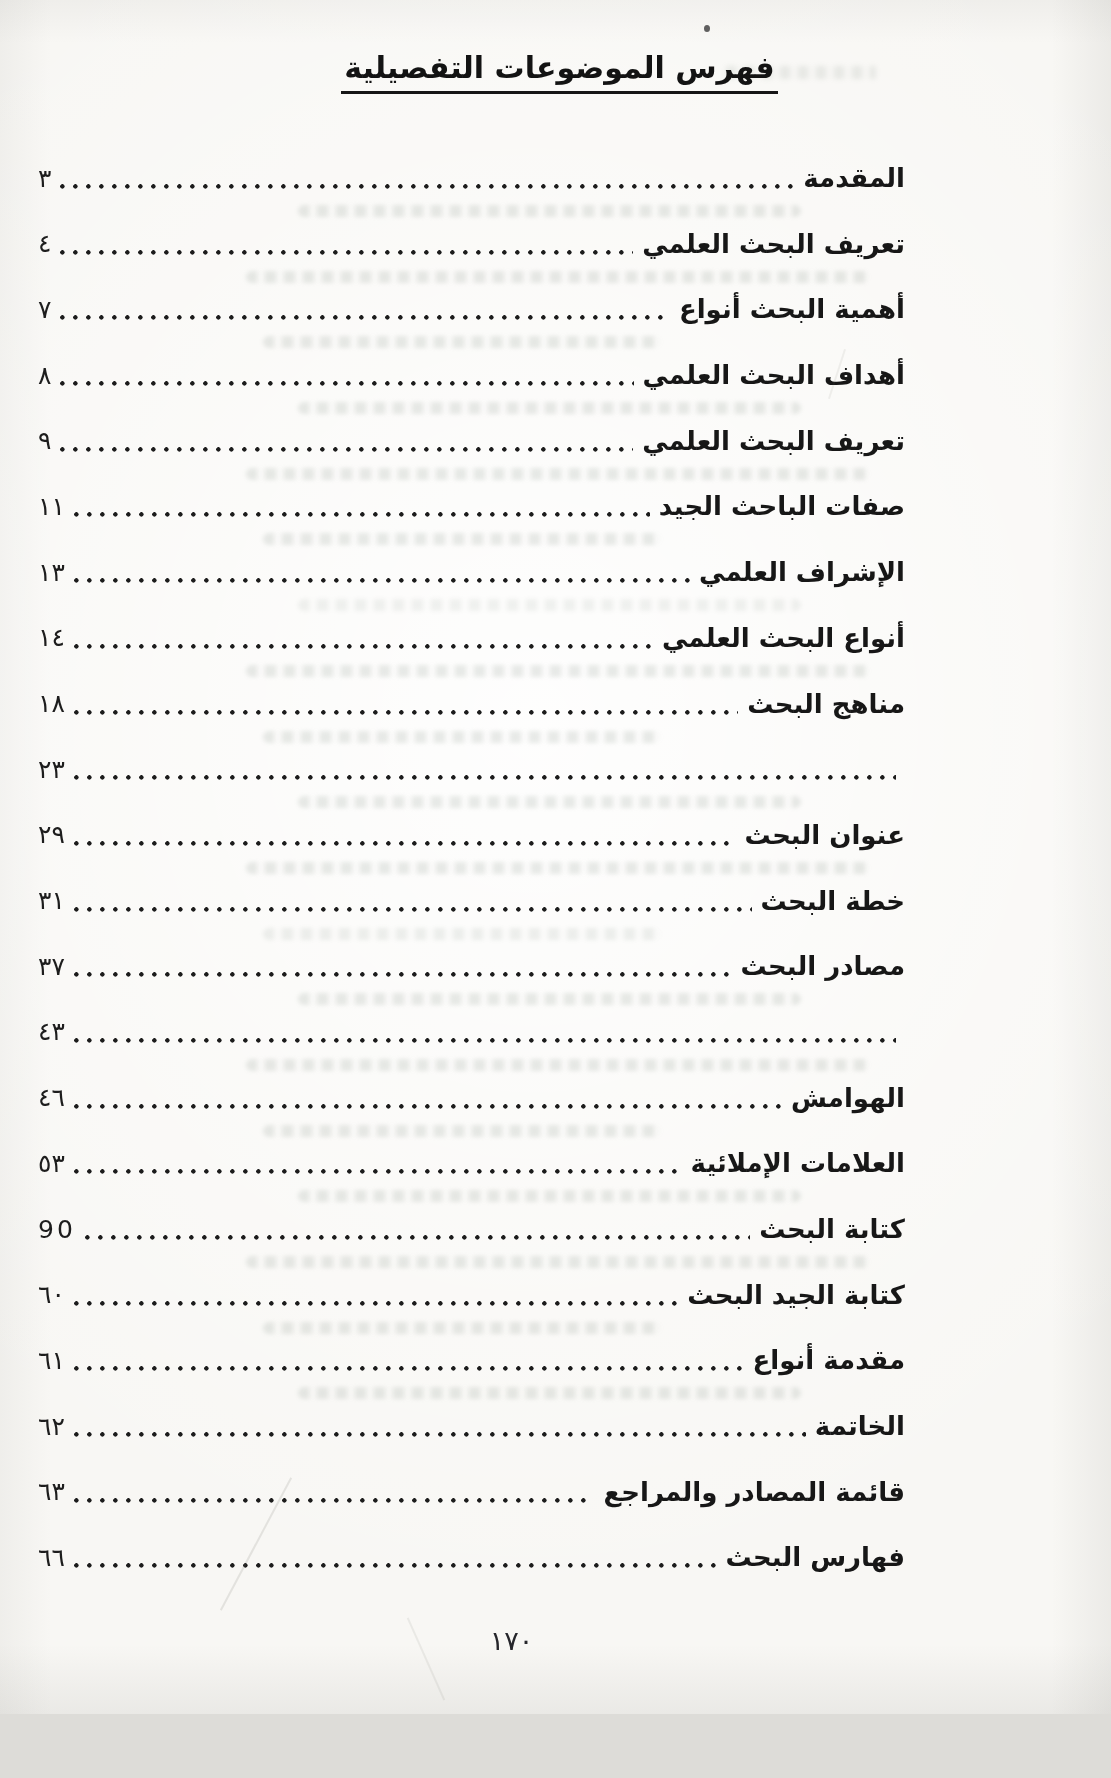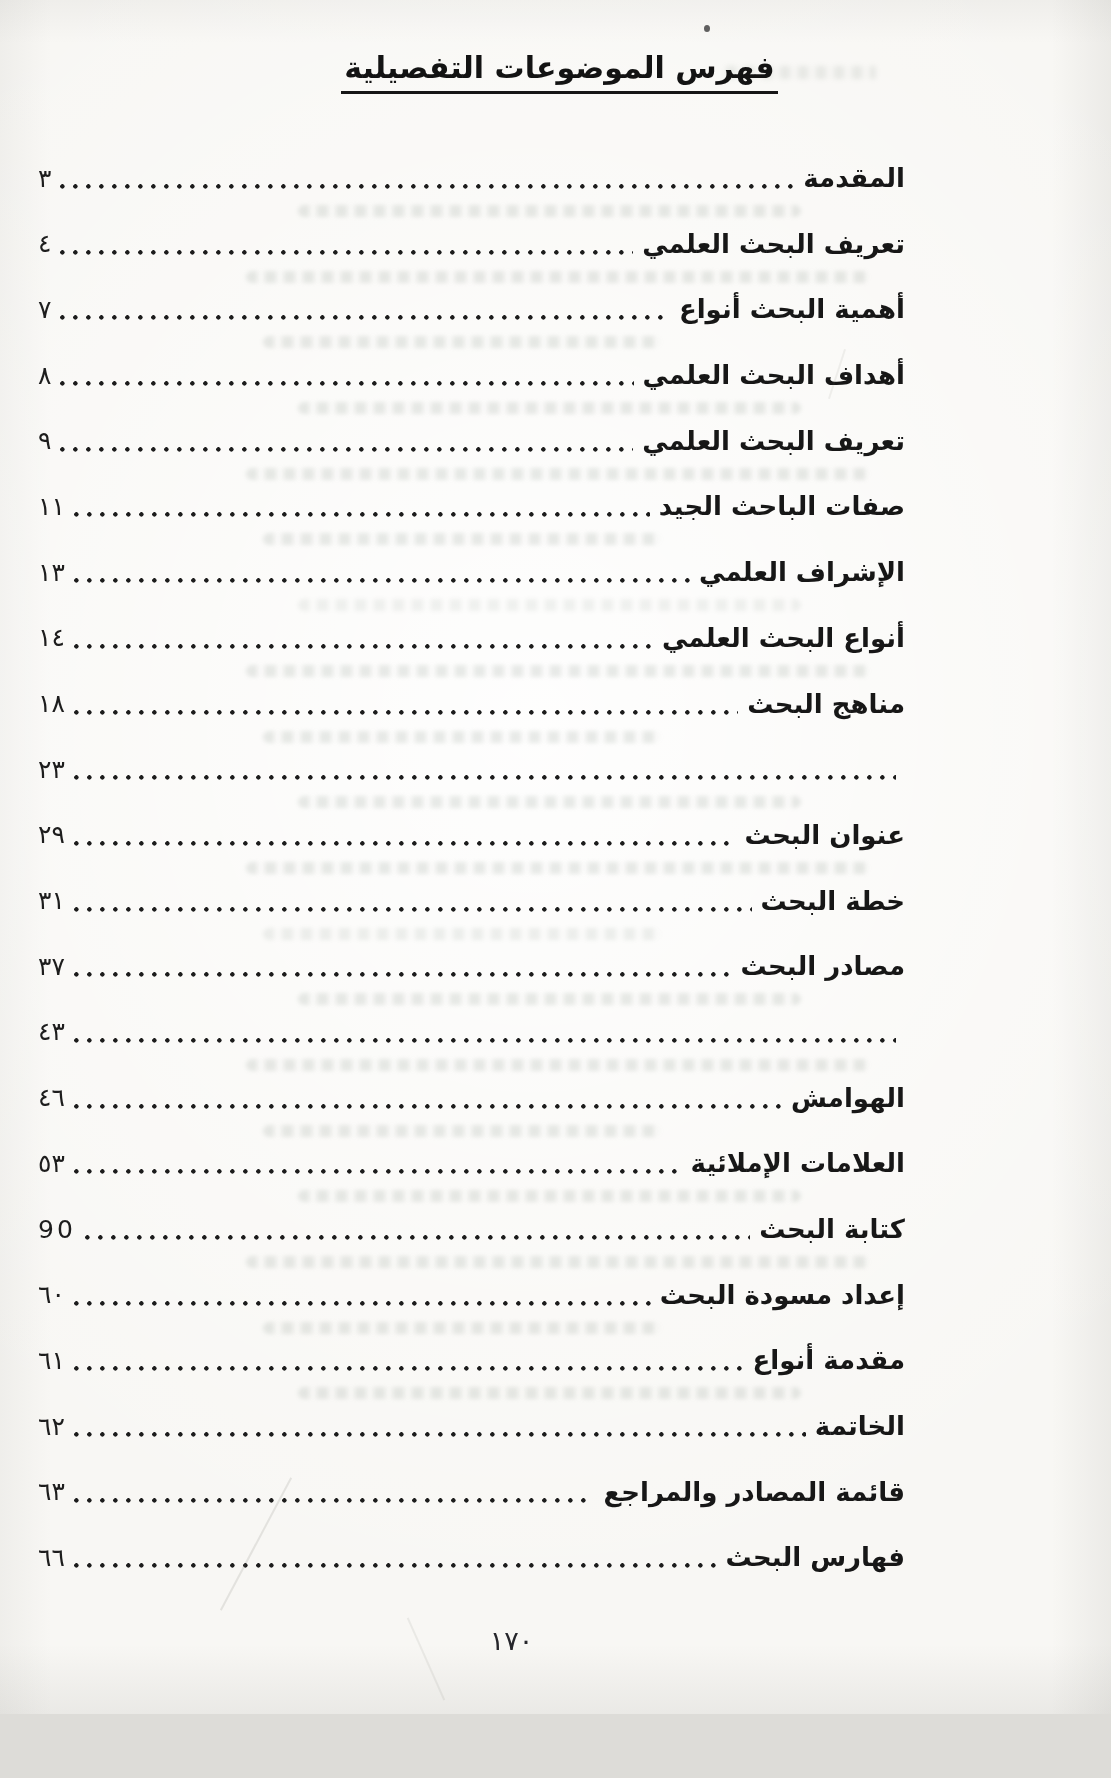--- a/index.html
+++ b/index.html
@@ -252,21 +252,21 @@
       <span class="toc-title">العلامات الإملائية</span>
       <span class="leader"></span>
       <span class="toc-num">٥٣</span>
     </div>
     <div class="toc-row">
       <span class="toc-title">كتابة البحث</span>
       <span class="leader"></span>
       <span class="toc-num">90</span>
     </div>
     <div class="toc-row">
-      <span class="toc-title">إعداد مسودة البحث</span>
+      <span class="toc-title">كتابة الجيد البحث</span>
       <span class="leader"></span>
       <span class="toc-num">٦٠</span>
     </div>
     <div class="toc-row">
       <span class="toc-title">مقدمة أنواع</span>
       <span class="leader"></span>
       <span class="toc-num">٦١</span>
     </div>
     <div class="toc-row">
       <span class="toc-title">الخاتمة</span>

